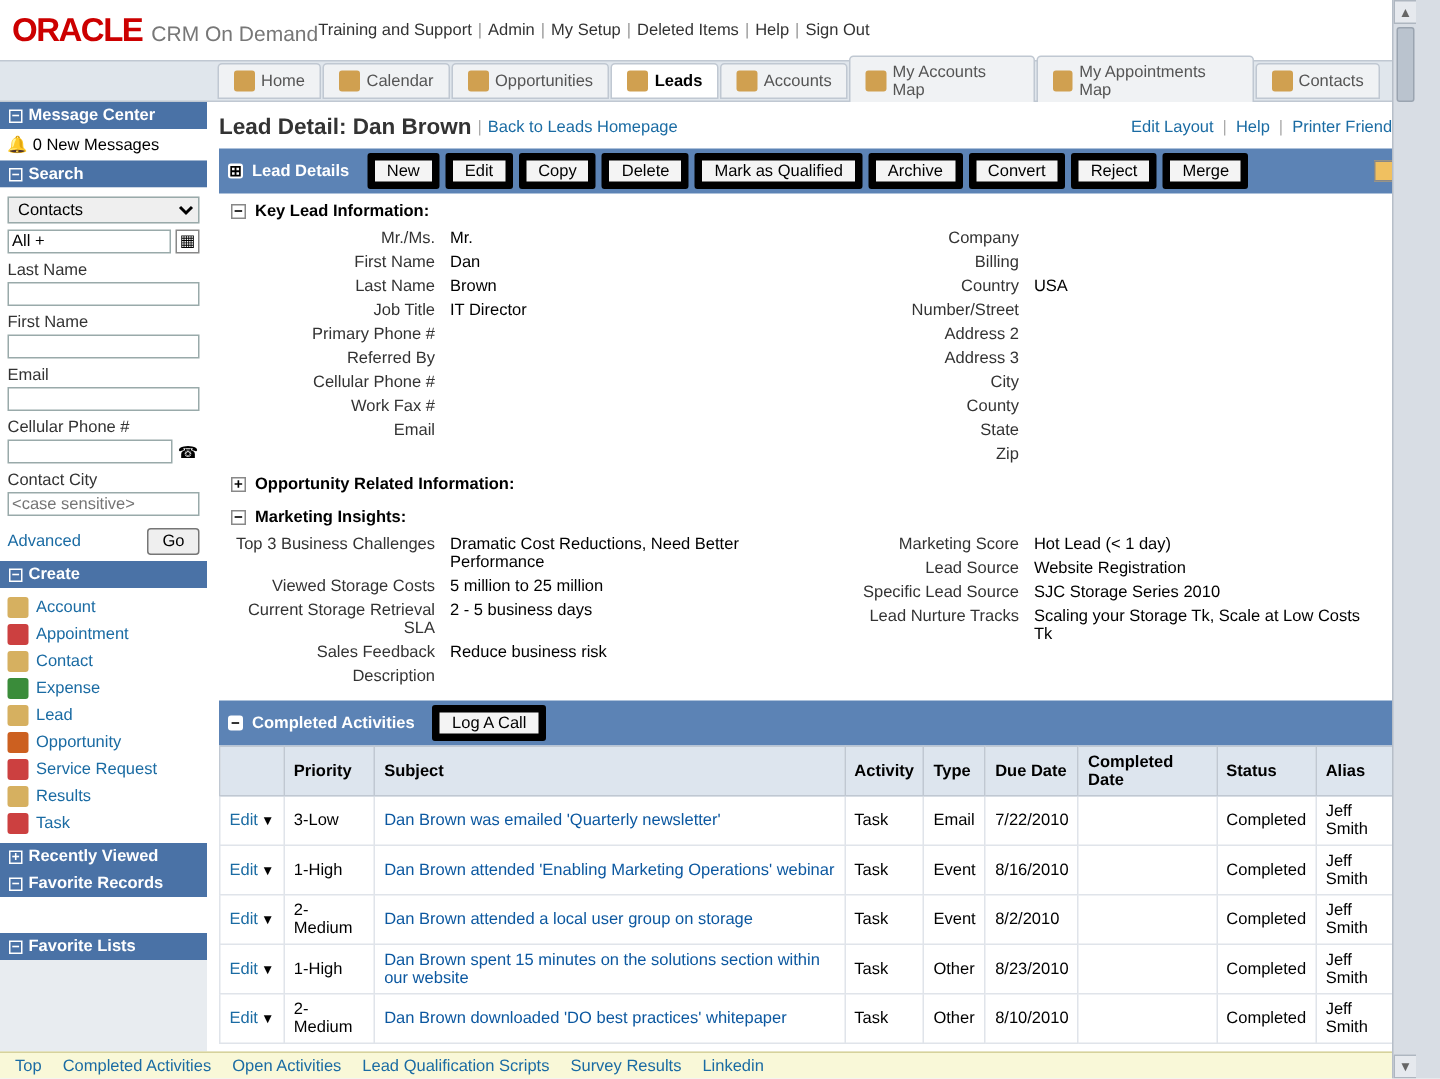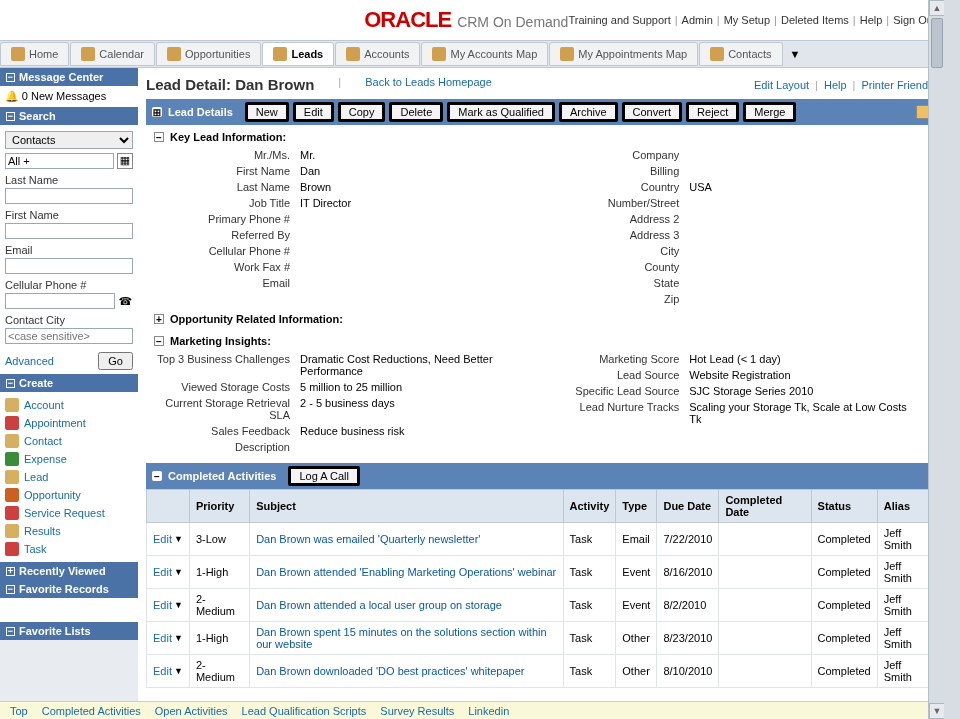--- a/index.html
+++ b/index.html
@@ -1,29 +1,29 @@
 <!DOCTYPE html>
 <html><head>
 <meta charset="utf-8">
 <style>
 * { box-sizing: border-box; margin: 0; padding: 0; }
 body { font-family: Arial, sans-serif; font-size: 11px; background: #e8ecf0; color: #000; width: 960px; height: 719px; overflow: hidden; position: relative; border-right: 16px solid #d8dde4; }
 a { color: #1a6ba3; text-decoration: none; cursor: pointer; }
 
 
-.topbar { background: #fff; height: 40px; display: flex; align-items: center; padding: 12px 8px; justify-content: flex-end; }
+.topbar { background: #fff; height: 40px; display: flex; align-items: center; padding: 12px 8px; justify-content: flex-start; }
 .logo-wrap { display:flex; align-items:baseline; gap:6px;}
 .oracle-logo { color: #c00; font-weight: bold; font-size: 22px; letter-spacing: -1px; font-family: Arial Black, Arial; }
 .crm-od { color:#777; font-size: 14px; font-weight: normal;}
 .top-links { font-size: 11px; color:#333; }
 .top-links a { color:#333; }
 .top-links .sep { margin:0 4px; color:#999; }
 
 
-.tabbar { background:#e0e6ec; border-top:1px solid #c0c8d2; border-bottom:1px solid #c0c8d2; display:flex; align-items:center; height:28px; gap:1px;}
+.tabbar { background:#e0e6ec; border-top:1px solid #c0c8d2; border-bottom:1px solid #c0c8d2; display:flex; align-items:center; padding-left:145px; height:28px; gap:1px;}
 .tab { display:flex; align-items:center; gap:4px; padding:4px 10px; border:1px solid #c0c8d2; background:#f0f2f4; border-radius:3px 3px 0 0; font-size:11px; color:#555; cursor:pointer;}
 .tab.active { background:#fff; font-weight:bold; color:#000;}
 .tab .ticon { width:14px; height:14px; display:inline-block; background:#d0a050; border-radius:2px; }
 .tab-more { padding:4px 6px; cursor:pointer; }
 
 
 .main { display:flex; height: calc(719px - 40px - 28px - 18px); }
 .left { width:138px; background:#e8ecf0; padding:0; }
 .right { flex:1; background:#fff; overflow:auto; padding:4px 8px 0 8px; position:relative;}
 
@@ -35,31 +35,31 @@
 .panel-body label { color:#333; display:block; margin-top:3px;}
 .panel-body .row2 { display:flex; gap:3px; align-items:center; }
 .search-actions { display:flex; justify-content:space-between; align-items:center; margin-top:6px;}
 .search-actions button { font-size:11px; padding:1px 8px; }
 .create-list { list-style:none; }
 .create-list li { display:flex; align-items:center; gap:5px; padding:2px 0;}
 .create-list .cicon { width:14px; height:14px; display:inline-block; border-radius:2px;}
 .ci1{background:#d6b060;} .ci2{background:#cc4040;} .ci3{background:#d6b060;} .ci4{background:#3a8c3a;} .ci5{background:#d6b060;} .ci6{background:#cc6020;} .ci7{background:#cc4040;} .ci8{background:#d6b060;} .ci9{background:#cc4040;}
 
 
-.detail-title-row { display:flex; gap:24px; padding:4px 0 6px 0;}
+.detail-title-row { display:flex; align-items:center; gap:4px; padding:4px 0 6px 0;}
 .detail-title { font-size:15px; font-weight:bold; color:#333;}
 .detail-title-row .dsep { color:#aaa;}
 .detail-links { margin-left:auto; display:flex; align-items:center; gap:6px; font-size:11px;padding-left:44px;}
 .detail-links .dsep{ color:#aaa;}
 
 
 .secbar { background:#5c83b5; color:#fff; font-weight:bold; font-size:11px; padding:3px 6px; display:flex; align-items:center; gap:6px;}
 .secbar .expico { width:10px; height:10px; background:#fff; color:#000; display:inline-flex; align-items:center; justify-content:center; font-size:10px; border-radius:2px;}
 .secbar .btns { display:flex; gap:4px; margin-left:6px;}
-.secbar button, .secbar-sub button { background:#f4f4f4; color:#000; border:3px solid #000000; font-size:11px; padding:1px 8px; border-radius:2px; cursor:pointer;}
+.secbar button, .secbar-sub button { background:#f4f4f4; color:#000; border:5px solid #000000; font-size:11px; padding:1px 8px; border-radius:2px; cursor:pointer;}
 .secbar .spacer { flex:1; }
 .secbar .winicon { width:14px; height:14px; background:#f0c060; border:1px solid #888; }
 
 
 .subhd { font-weight:bold; font-size:11px; padding:6px 0 4px 24px; display:flex; align-items:center; gap:6px;}
 .subhd .expico { width:10px; height:10px; border:1px solid #888; display:inline-flex; align-items:center; justify-content:center; font-size:10px; margin-left:-16px;}
 
 
 .detail-grid { display:flex; gap:12px; padding-left:4px;}
 .col { width:48%; }

